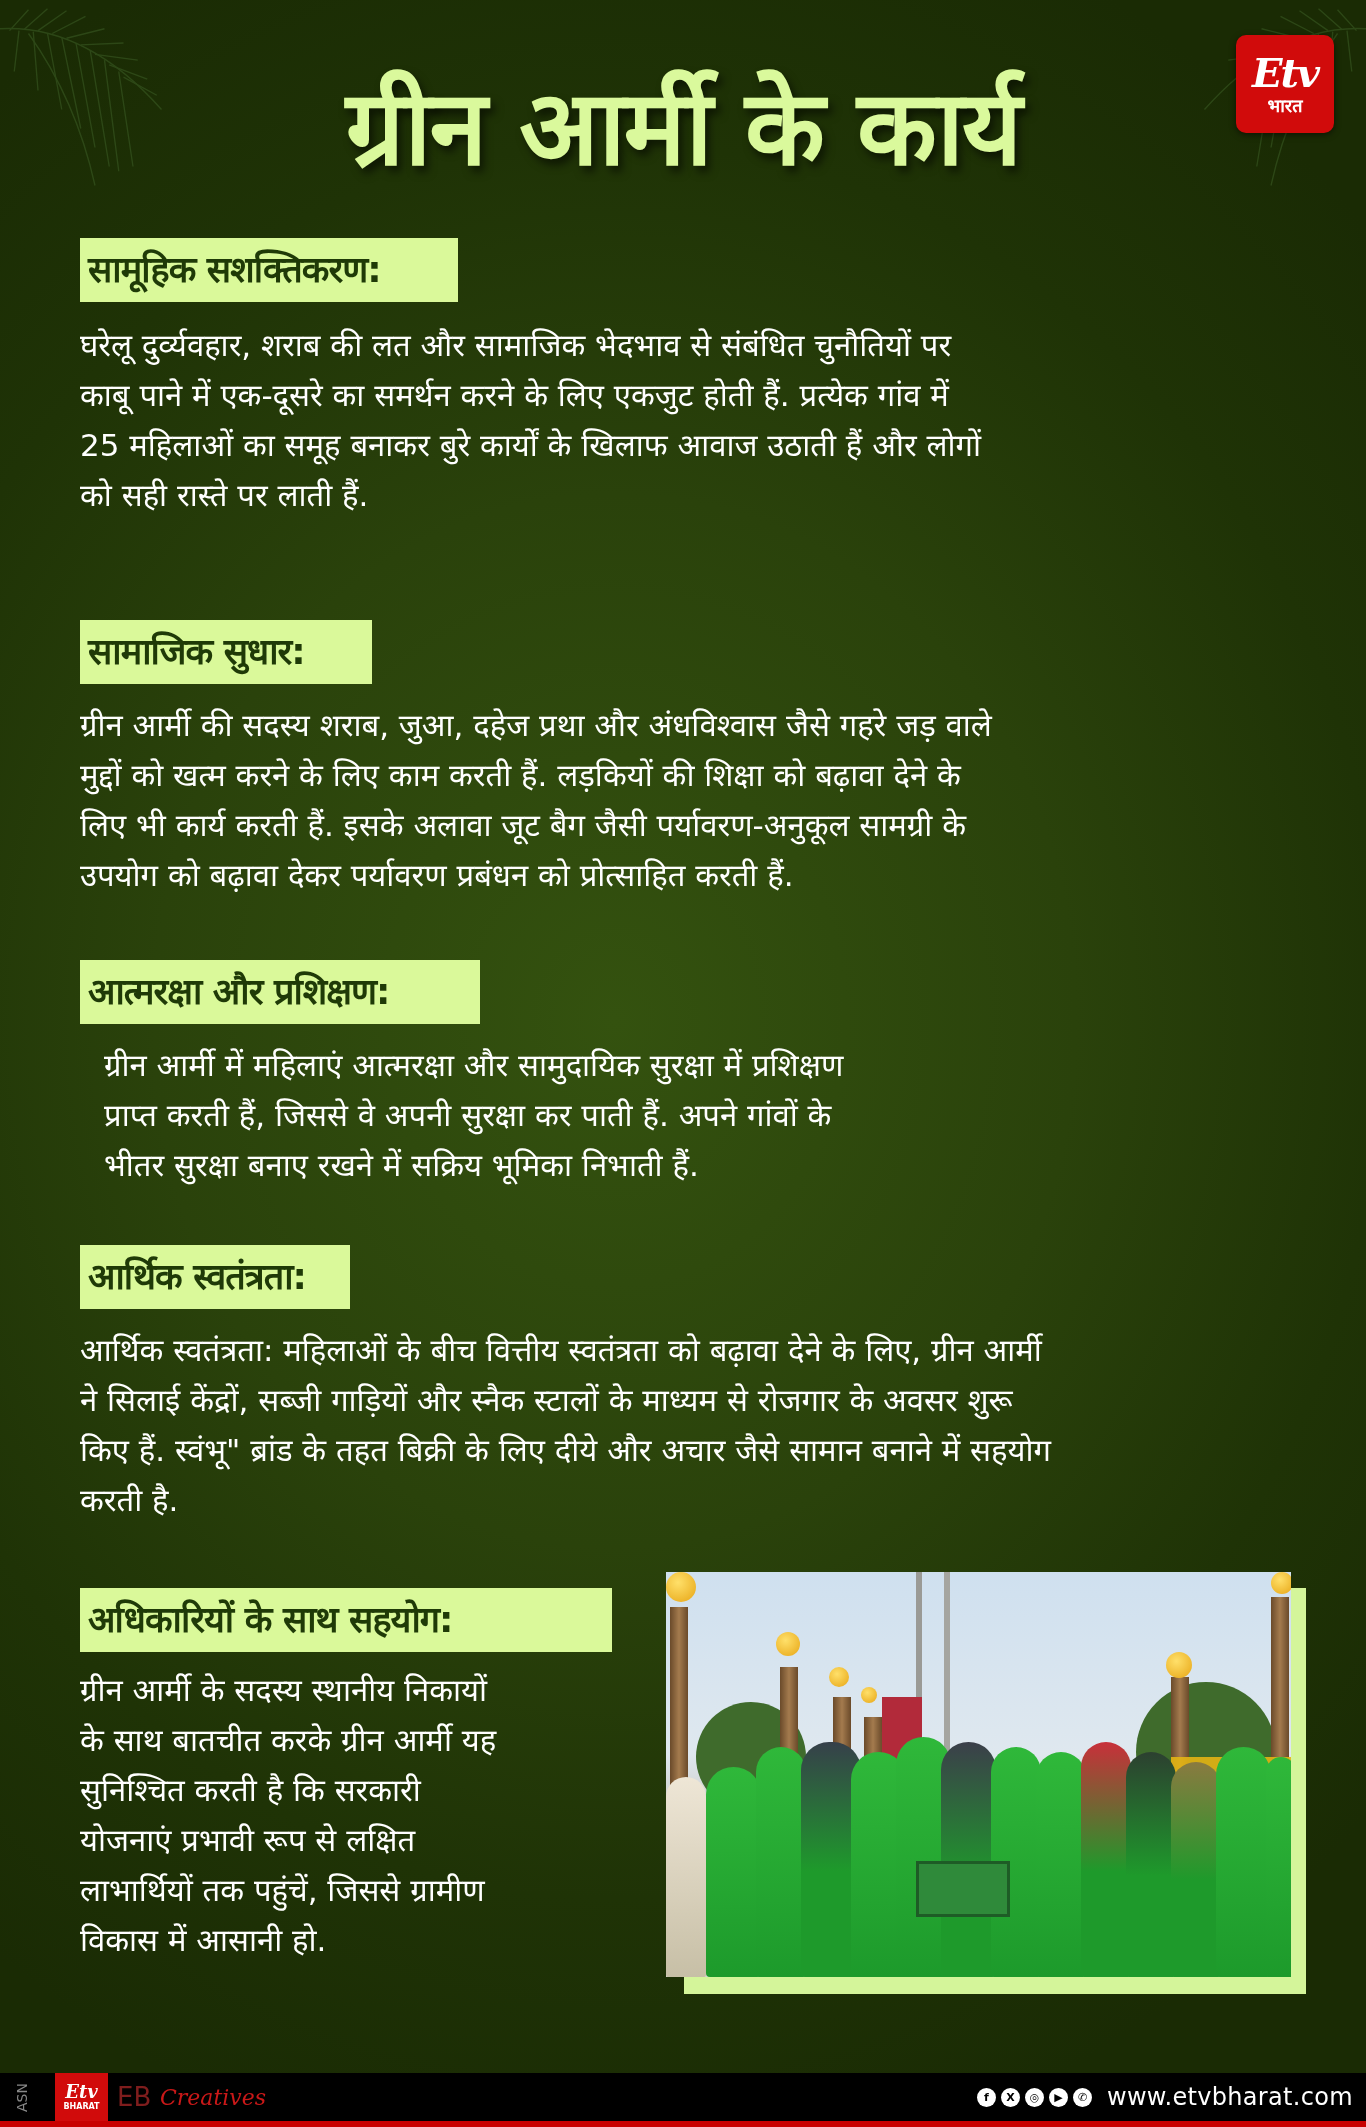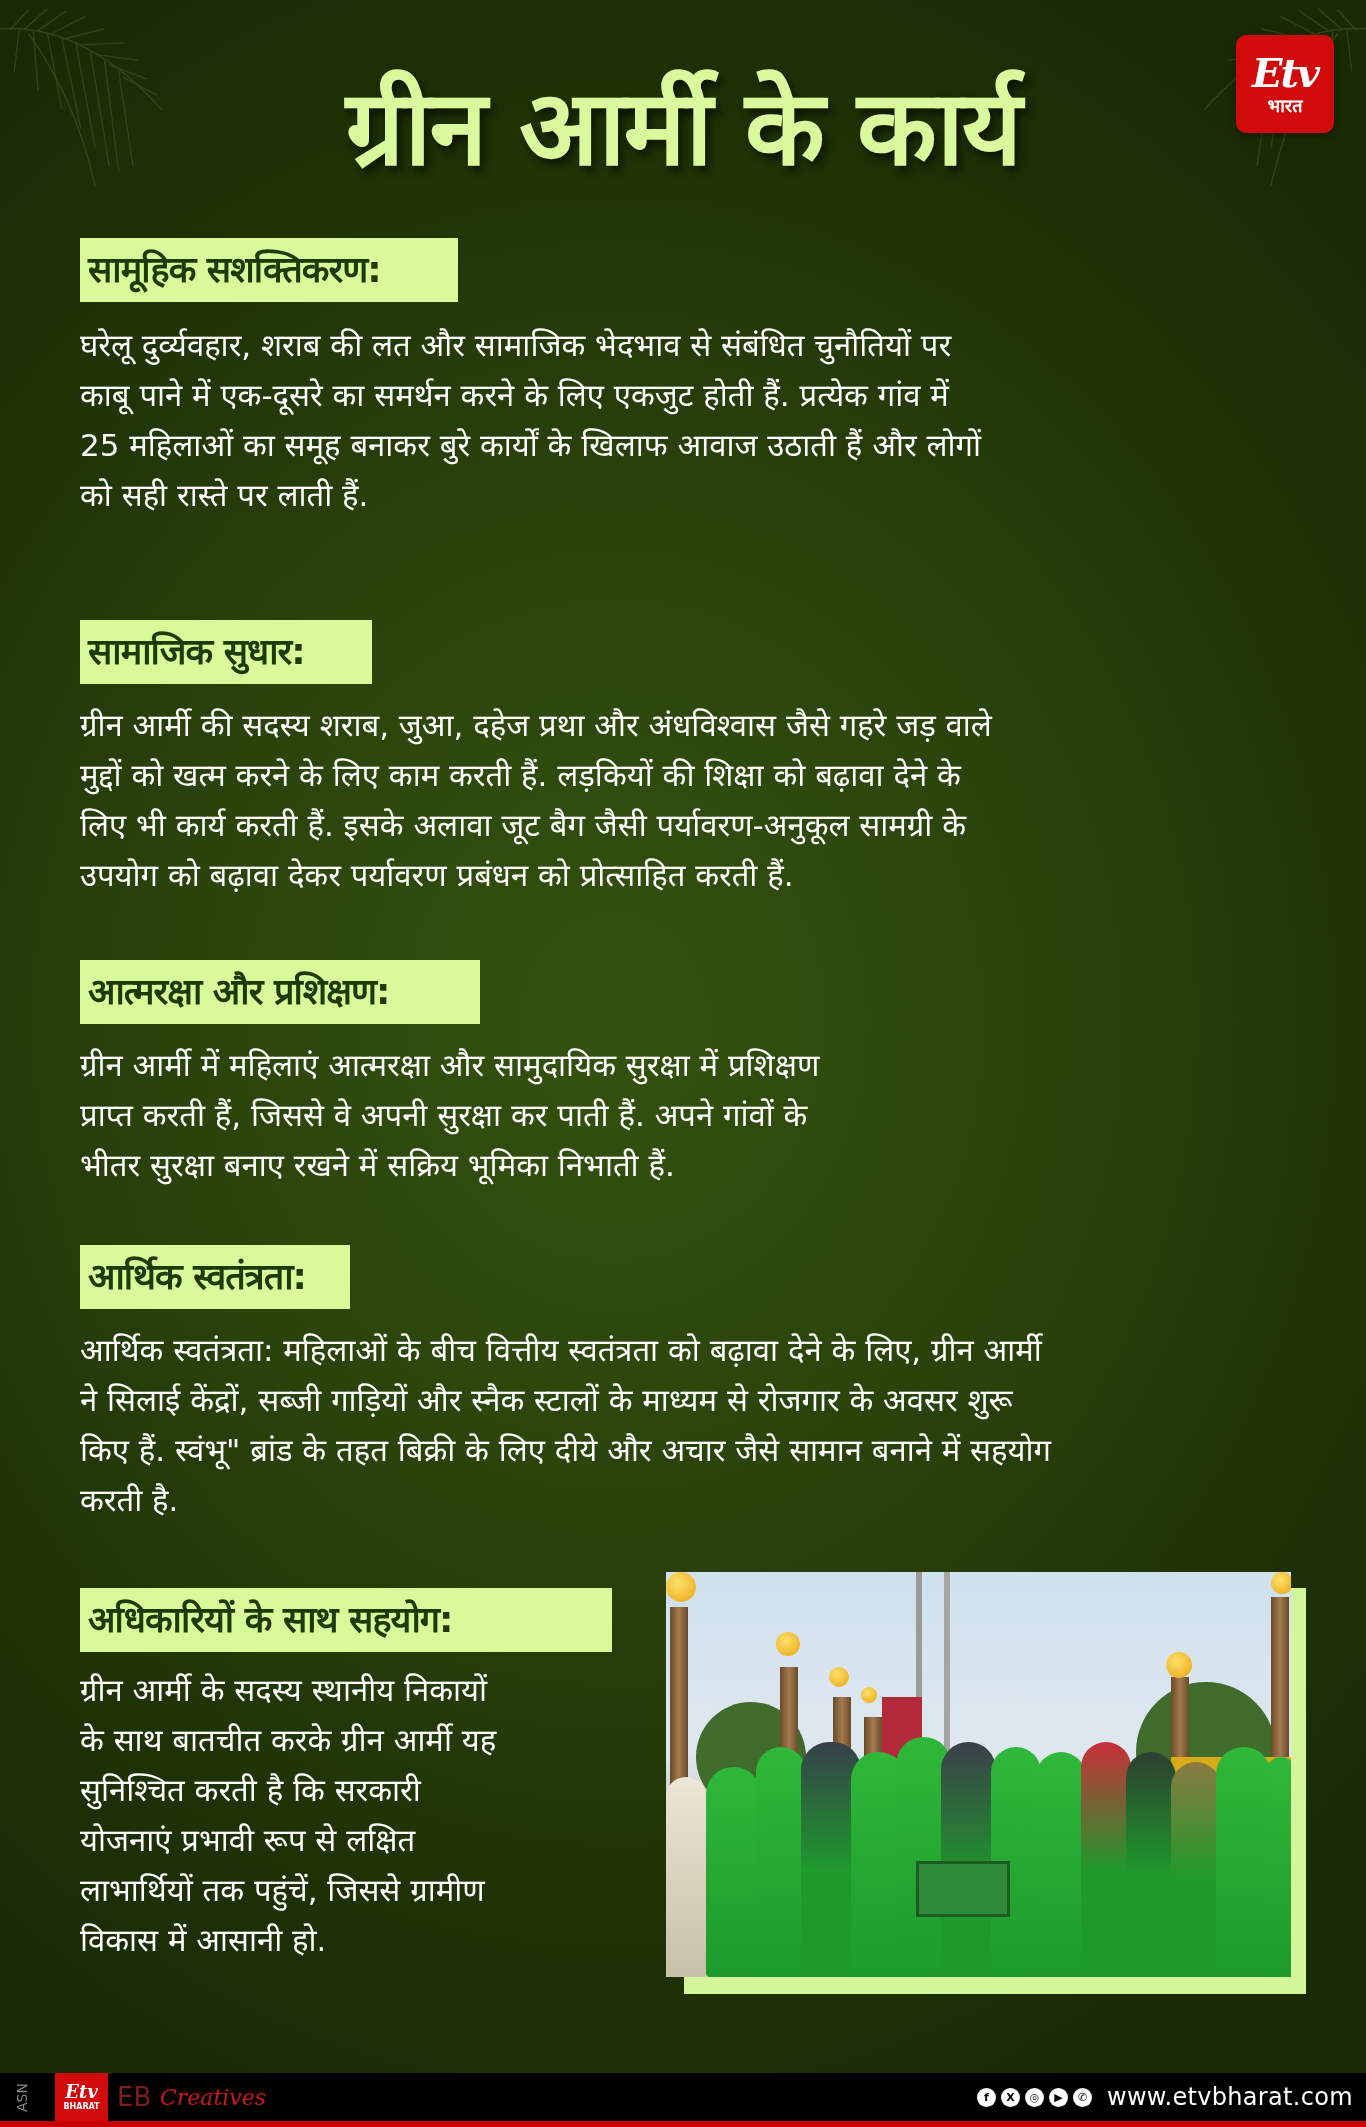--- a/index.html
+++ b/index.html
@@ -132,21 +132,21 @@
 
 <div class="heading" style="top:620px; width:292px;">सामाजिक सुधार:</div>
 <div class="para" style="top:700px;">
   <span>ग्रीन आर्मी की सदस्य शराब, जुआ, दहेज प्रथा और अंधविश्वास जैसे गहरे जड़ वाले</span>
   <span>मुद्दों को खत्म करने के लिए काम करती हैं. लड़कियों की शिक्षा को बढ़ावा देने के</span>
   <span>लिए भी कार्य करती हैं. इसके अलावा जूट बैग जैसी पर्यावरण-अनुकूल सामग्री के</span>
   <span>उपयोग को बढ़ावा देकर पर्यावरण प्रबंधन को प्रोत्साहित करती हैं.</span>
 </div>
 
 <div class="heading" style="top:960px; width:400px;">आत्मरक्षा और प्रशिक्षण:</div>
-<div class="para" style="top:1040px;">
+<div class="para" style="top:1040px;margin-left:24px;">
   <span>ग्रीन आर्मी में महिलाएं आत्मरक्षा और सामुदायिक सुरक्षा में प्रशिक्षण</span>
   <span>प्राप्त करती हैं, जिससे वे अपनी सुरक्षा कर पाती हैं. अपने गांवों के</span>
   <span>भीतर सुरक्षा बनाए रखने में सक्रिय भूमिका निभाती हैं.</span>
 </div>
 
 <div class="heading" style="top:1245px; width:270px;">आर्थिक स्वतंत्रता:</div>
 <div class="para" style="top:1325px;">
   <span>आर्थिक स्वतंत्रता: महिलाओं के बीच वित्तीय स्वतंत्रता को बढ़ावा देने के लिए, ग्रीन आर्मी</span>
   <span>ने सिलाई केंद्रों, सब्जी गाड़ियों और स्नैक स्टालों के माध्यम से रोजगार के अवसर शुरू</span>
   <span>किए हैं. स्वंभू" ब्रांड के तहत बिक्री के लिए दीये और अचार जैसे सामान बनाने में सहयोग</span>

